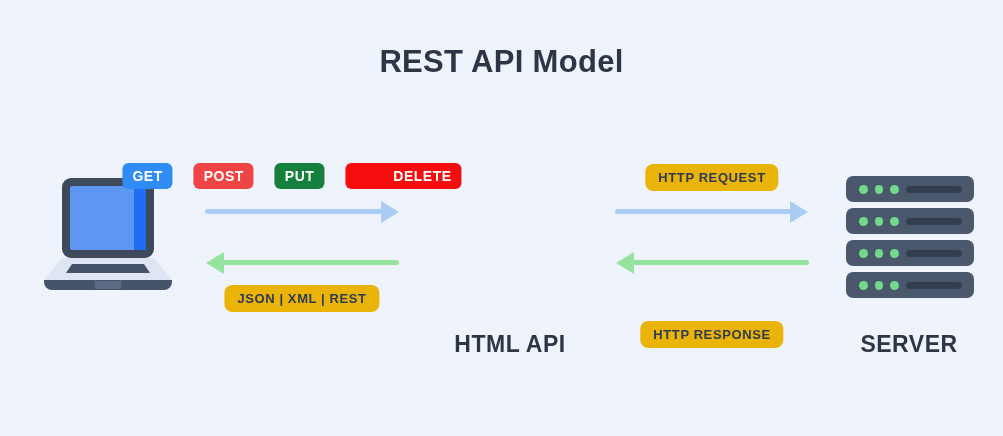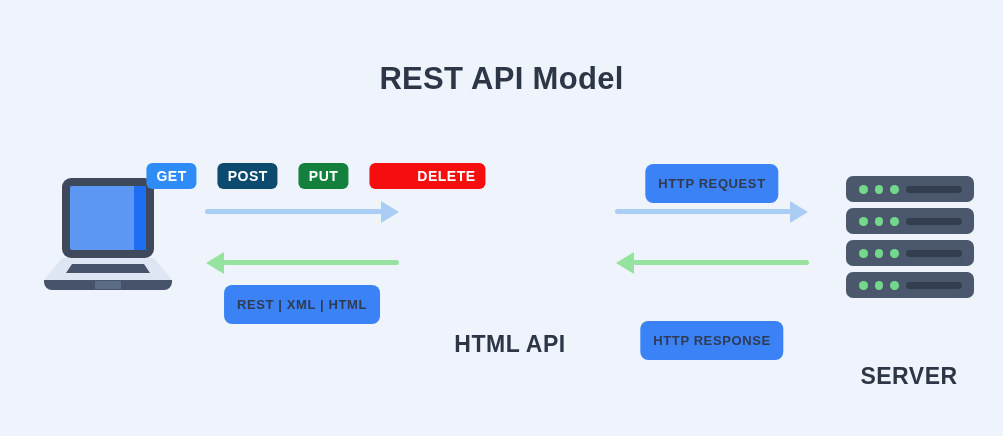--- a/index.html
+++ b/index.html
@@ -13,61 +13,60 @@
   }
   .title {
     position: absolute;
     top: 44px; left: 0;
     width: 100%;
     text-align: center;
     font-size: 31px;
     font-weight: 800;
     color: #2d3646;
     letter-spacing: 0.3px;
-    margin-top: 17px;
   }
   .node-label {
     position: absolute;
     transform: translateX(-50%);
     font-size: 23px;
     font-weight: 800;
     color: #2d3646;
     letter-spacing: 0.5px;
     white-space: nowrap;
   }
   
   .badges {
     position: absolute;
-    top: 163px; left: 316px;
+    top: 163px; left: 292px;
     transform: translateX(-50%);
     display: flex;
     gap: 21px;
   }
   .badge {
     height: 26px;
     display: flex; align-items: center;
     padding: 0 10px;
     border-radius: 6px;
     color: #ffffff;
     font-size: 14px;
     font-weight: 700;
     letter-spacing: 0.5px;
   }
   .m-get    { background:#2f8cf6; }
-  .m-post   { background:#0c4a6e; }
+  .m-post   { background:#ef4444; }
   .m-put    { background:#15803d; }
   .m-delete { background:#f60d0d;padding-left:48px; }
   
   .pill {
     position: absolute;
     transform: translateX(-50%);
-    background: #3b82f6;
+    background: #eab308;
     color: #2f3b52;
     border-radius: 8px;
-    padding: 12px 13px;
+    padding: 6px 13px;
     font-size: 13px;
     font-weight: 700;
     letter-spacing: 0.6px;
     white-space: nowrap;
   }
   
   .arrow {
     position: absolute;
     height: 5px;
     border-radius: 3px;
@@ -157,21 +156,21 @@
   </div>
 
   <div class="badges">
     <span class="badge m-get">GET</span>
     <span class="badge m-post">POST</span>
     <span class="badge m-put">PUT</span>
     <span class="badge m-delete">DELETE</span>
   </div>
   <div class="arrow arrow-blue arrow-right" style="left:205px; top:209px; width:177px;"></div>
   <div class="arrow arrow-green arrow-left" style="left:223px; top:260px; width:176px;"></div>
-  <div class="pill" style="left:302px; top:285px;">REST | XML | HTML</div>
+  <div class="pill" style="left:302px; top:285px;">JSON | XML | REST</div>
 
   <div class="node-label" style="left:510px; top:331px;">HTML API</div>
 
   <div class="pill" style="left:712px; top:164px;">HTTP REQUEST</div>
   <div class="arrow arrow-blue arrow-right" style="left:615px; top:209px; width:176px;"></div>
   <div class="arrow arrow-green arrow-left" style="left:633px; top:260px; width:176px;"></div>
   <div class="pill" style="left:712px; top:285px;margin-top:36px;">HTTP RESPONSE</div>
 
   <div class="server-icon">
     <div class="server-row">
@@ -192,15 +191,15 @@
         <span class="server-dot"></span>
       <span class="server-slot"></span>
     </div>
     <div class="server-row">
       <span class="server-dot"></span>
         <span class="server-dot"></span>
         <span class="server-dot"></span>
       <span class="server-slot"></span>
     </div>
   </div>
-  <div class="node-label" style="left:909px; top:331px;margin-top:32px;">SERVER</div>
+  <div class="node-label" style="left:909px; top:331px;">SERVER</div>
 
 </div>
 
 </body></html>

